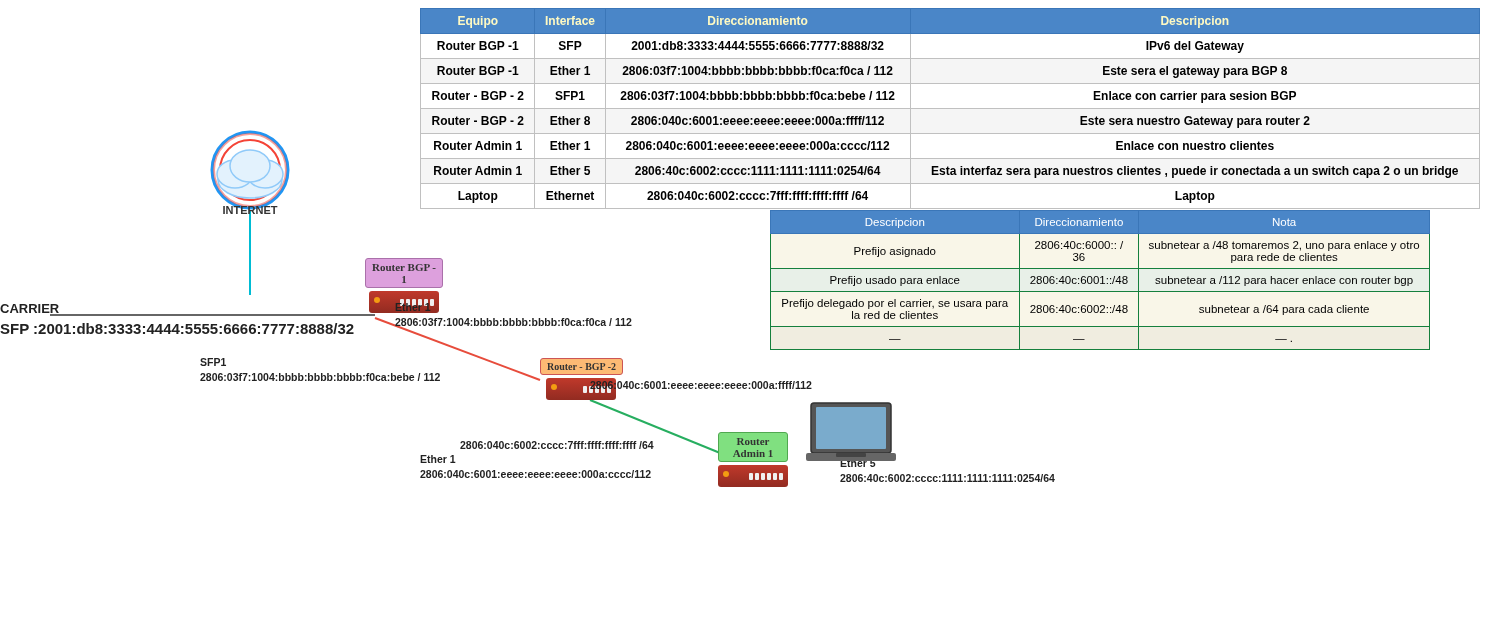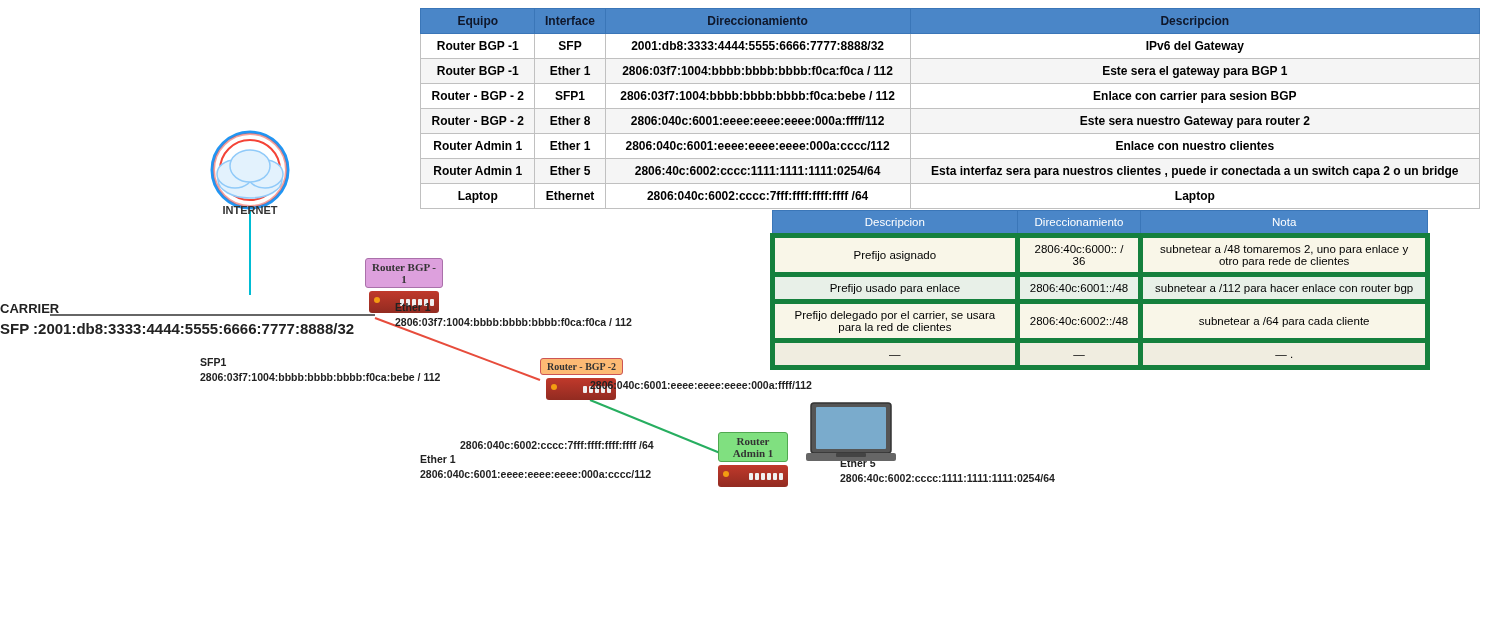--- a/index.html
+++ b/index.html
@@ -16,21 +16,21 @@
     .main-table {
       position: absolute;
       top: 8px;
       left: 420px;
       width: 1060px;
       border-collapse: collapse;
       font-size: 12px;
     }
     .main-table th {
       background: #4a86c8;
-      color: #0f172a;
+      color: #fef9c3;
       padding: 5px 8px;
       text-align: center;
       border: 1px solid #3a76b8;
       font-weight: bold;
     }
     .main-table td {
       background: #fff;
       padding: 5px 8px;
       text-align: center;
       border: 1px solid #c0c0c0;
@@ -54,21 +54,21 @@
       color: #fff;
       padding: 5px 8px;
       text-align: center;
       border: 1px solid #3a76b8;
       font-weight: normal;
     }
     .secondary-table td {
       background: #f9f6e8;
       padding: 5px 8px;
       text-align: center;
-      border: 5px solid #15803d;
+      border: 1px solid #15803d;
     }
     .secondary-table tr:nth-child(even) td {
       background: #e8f0e8;
     }
     .secondary-table tr:last-child td {
       background: #f0ede0;
     }
 
     
     .diagram {
@@ -211,21 +211,21 @@
   <tr>
         <td>Router BGP -1</td>
         <td>SFP</td>
         <td>2001:db8:3333:4444:5555:6666:7777:8888/32</td>
         <td>IPv6 del Gateway</td>
       </tr>
       <tr>
         <td>Router BGP -1</td>
         <td>Ether 1</td>
         <td>2806:03f7:1004:bbbb:bbbb:bbbb:f0ca:f0ca / 112</td>
-        <td>Este sera el gateway para BGP 1</td>
+        <td>Este sera el gateway para BGP 8</td>
       </tr>
       <tr>
         <td>Router - BGP - 2</td>
         <td>SFP1</td>
         <td>2806:03f7:1004:bbbb:bbbb:bbbb:f0ca:bebe / 112</td>
         <td>Enlace con carrier para sesion BGP</td>
       </tr>
       <tr>
         <td>Router - BGP - 2</td>
         <td>Ether 8</td>

